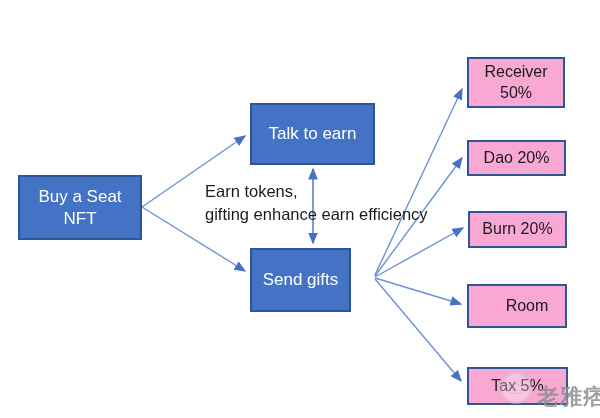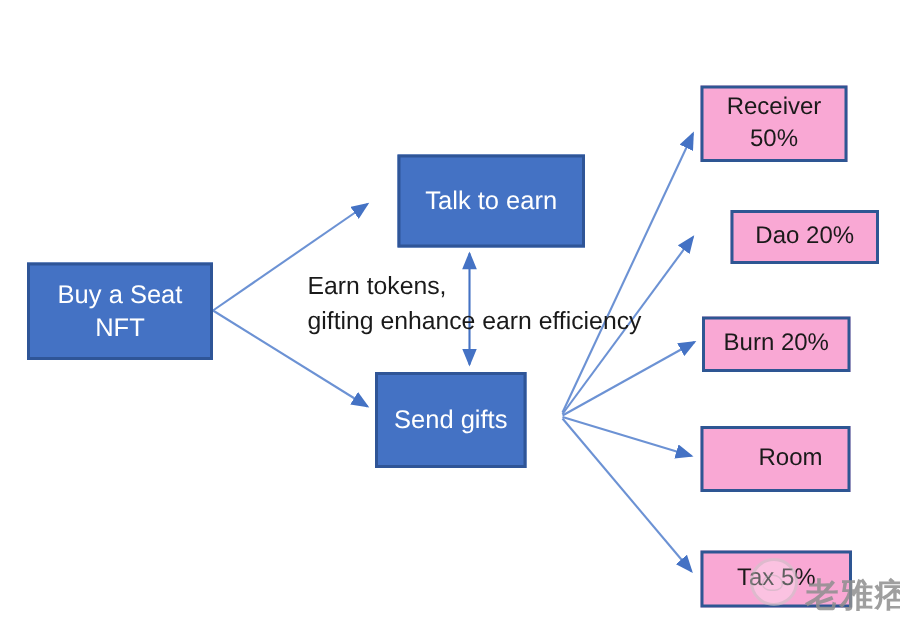--- a/index.html
+++ b/index.html
@@ -118,39 +118,39 @@
     <line x1="375" y1="277" x2="463" y2="228" marker-end="url(#head)"></line>
     <line x1="375" y1="278" x2="461" y2="304" marker-end="url(#head)"></line>
     <line x1="375" y1="279" x2="461" y2="381" marker-end="url(#head)"></line>
   </svg>
 
   <div class="node filled" style="left:18px; top:175px; width:124px; height:65px;text-align:right;">
     <div>Buy a Seat</div>
     <div>NFT</div>
   </div>
 
-  <div class="node filled" style="left:250px; top:103px; width:125px; height:62px;margin-left:15px;">
+  <div class="node filled" style="left:250px; top:103px; width:125px; height:62px;">
     <div>Talk to earn</div>
   </div>
 
   <div class="node filled" style="left:250px; top:248px; width:101px; height:64px;">
     <div>Send gifts</div>
   </div>
 
   <div class="annotation">
     <div>Earn tokens,</div>
     <div>gifting enhance earn efficiency</div>
   </div>
 
   <div class="node outlined" style="left:467px; top:57px; width:98px; height:51px;">
     <div>Receiver</div>
     <div>50%</div>
   </div>
 
-  <div class="node outlined" style="left:467px; top:140px; width:99px; height:36px;margin-left:20px;">
+  <div class="node outlined" style="left:467px; top:140px; width:99px; height:36px;">
     <div>Dao 20%</div>
   </div>
 
   <div class="node outlined" style="left:468px; top:211px; width:99px; height:37px;">
     <div>Burn 20%</div>
   </div>
 
   <div class="node outlined" style="left:467px; top:284px; width:100px; height:44px;padding-left:20px;">
     <div>Room</div>
   </div>

